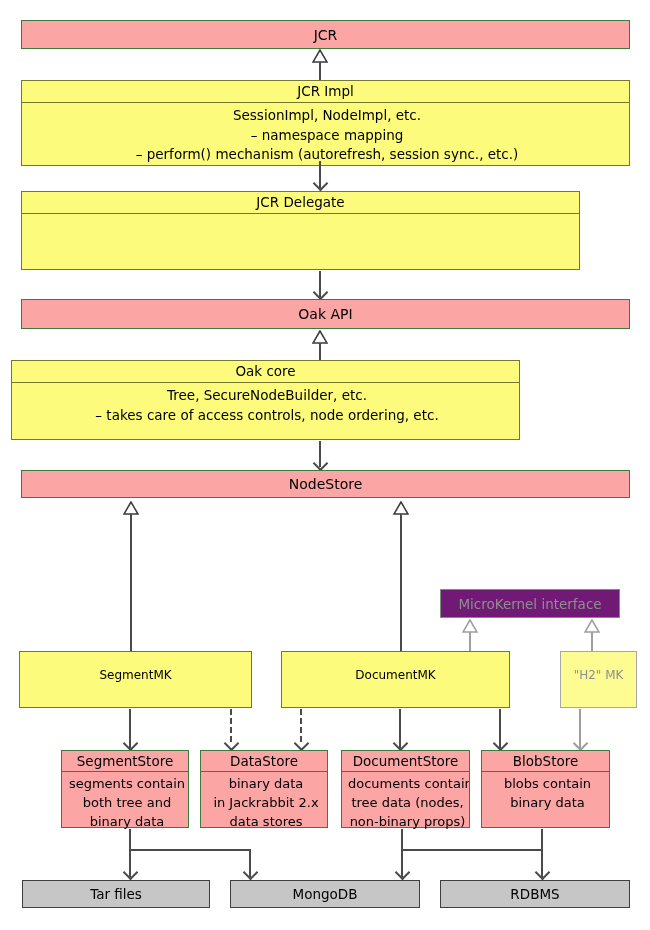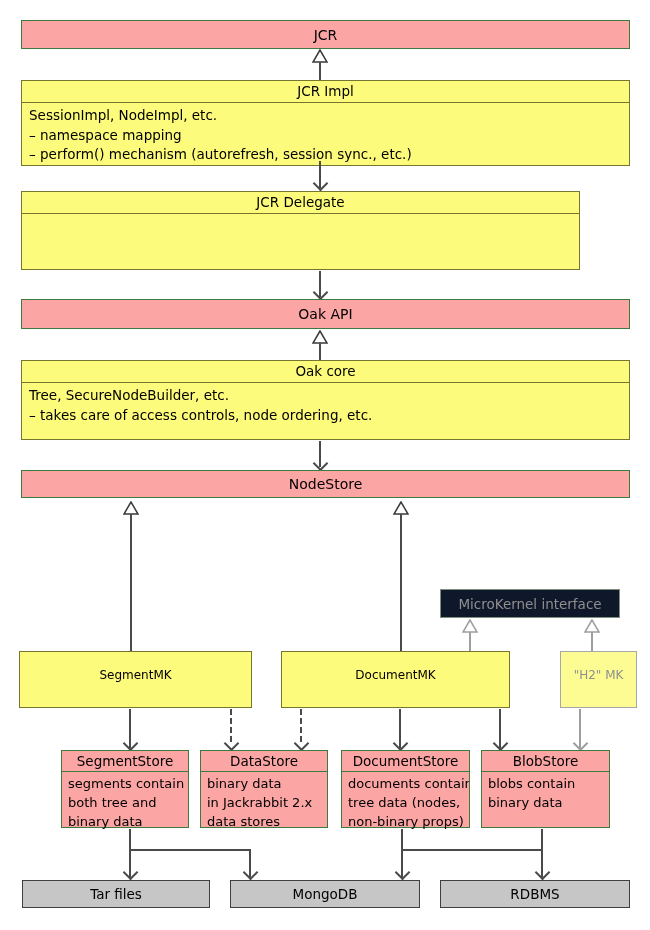--- a/index.html
+++ b/index.html
@@ -11,32 +11,32 @@
        font-size:14px;box-sizing:border-box;}
   .fill-green{background:#fca5a5;border:1.5px solid #3d7a3d;}
   .fill-yellow{background:#fdfb7c;border:1.5px solid #76762f;}
   .fill-gray{background:#c6c6c6;border:1.5px solid #3f3f3f;}
 
   
   .box{position:absolute;box-sizing:border-box;}
   .box-title{height:21px;line-height:21px;text-align:center;font-size:13.5px;}
   .fill-yellow .box-title{border-bottom:1.5px solid #76762f;}
   .fill-green .box-title{border-bottom:1.5px solid #3d7a3d;}
-  .box-body{padding:3px 4px 0 7px;font-size:13.5px;line-height:19.5px;}
+  .box-body{padding:3px 4px 0 7px;font-size:13.5px;line-height:19.5px;text-align:center;}
 
   
   .store .box-title{height:20px;line-height:20px;}
   .store .box-body{padding:2px 2px 0 6px;font-size:13px;line-height:19px;white-space:nowrap;overflow:hidden;}
 
   
   .mk{padding-top:16px;text-align:center;font-size:12px;}
   .muted{color:#8f8f8f;}
   .mk-faded{background:#fdfc92;border:1.5px solid #a7a7a7;}
   .mkif{display:flex;align-items:center;justify-content:center;font-size:13.5px;
-        background:#0f172a;border:1.5px solid #7e8f7e;}
+        background:#701a75;border:1.5px solid #7e8f7e;}
 
   
   .db{position:absolute;height:28px;display:flex;align-items:center;justify-content:center;
       font-size:13.5px;box-sizing:border-box;}
 
   
   .vline{position:absolute;width:2px;background:#4a4a4a;}
   .vline.gray{background:#9e9e9e;}
   .vline.dashed{width:0;background:none;border-left:2px dashed #4a4a4a;}
   .hline{position:absolute;height:2px;background:#4a4a4a;}
@@ -80,21 +80,21 @@
 
   <div class="bar fill-green" style="top:299px;height:30px;">
     <span>Oak API</span>
   </div>
 
   <svg class="tri" style="left:312px;top:330px;" width="16" height="14">
     <polygon points="8,1 1,13 15,13" fill="#ffffff" stroke="#3a3a3a" stroke-width="1.5"></polygon>
   </svg>
   <div class="vline" style="left:319px;top:343px;height:17px;"></div>
 
-  <div class="box fill-yellow" style="left:21px;top:360px;width:609px;height:80px;">
+  <div class="box fill-yellow" style="left:11px;top:360px;width:509px;height:80px;">
     <div class="box-title">Oak core</div>
     <div class="box-body">
       <div>Tree, SecureNodeBuilder, etc.</div>
       <div>– takes care of access controls, node ordering, etc.</div>
     </div>
   </div>
 
   <div class="vline" style="left:319px;top:441px;height:26px;"></div>
   <div class="chev" style="left:315px;top:458px;"></div>
 

